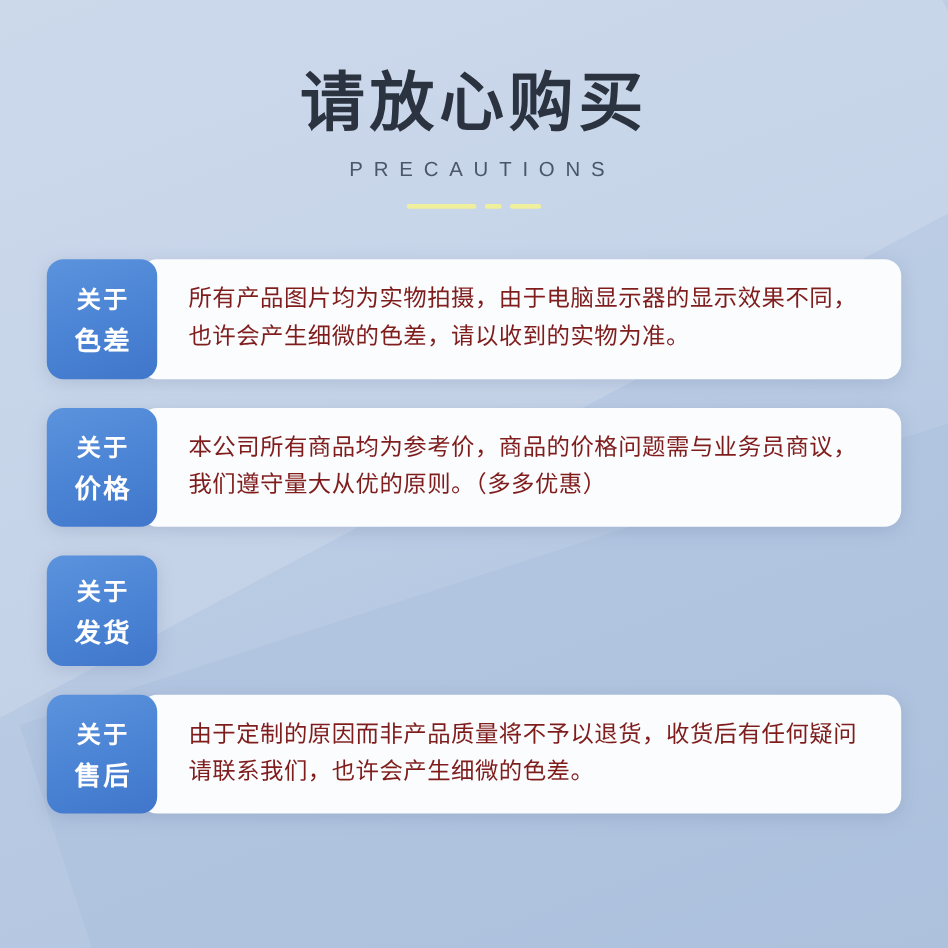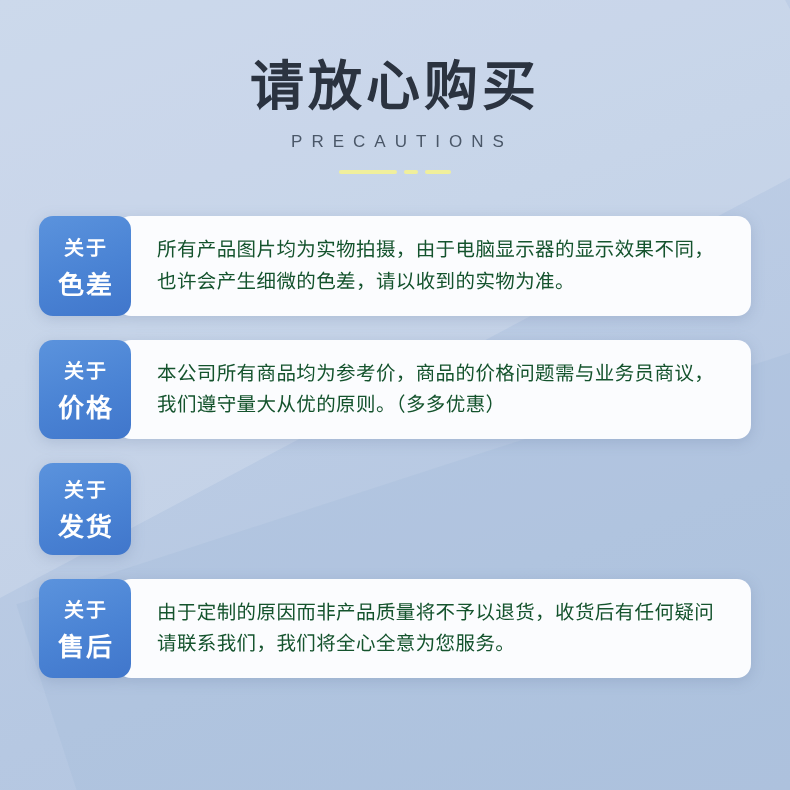--- a/index.html
+++ b/index.html
@@ -115,40 +115,40 @@
     z-index: 3;
     text-align: center;
   }
   .tag .t1 {
     font-size: 20px;
     font-weight: bold;
     letter-spacing: 2px;
     padding-left: 2px;
   }
   .tag .t2 {
-    font-size: 26px;
+    font-size: 22px;
     font-weight: bold;
     letter-spacing: 2px;
     padding-left: 2px;
   }
   .body {
     flex: 1 1 auto;
     margin-left: -14px;
     padding: 18px 26px 18px 40px;
     border-radius: 14px;
     background: #fbfcfe;
     display: flex;
     align-items: center;
     box-sizing: border-box;
   }
   .body p {
     margin: 0;
     font-size: 19.5px;
     line-height: 1.62;
-    color: #14532d;
+    color: #7f1d1d;
     letter-spacing: 0.4px;
     font-family: "Liberation Sans", "DejaVu Sans", sans-serif;
   }
 </style>
 </head>
 <body>
 
 <div class="page">
 
   <div class="header">
@@ -189,18 +189,18 @@
         <span class="t2">发货</span>
       </div>
     </div>
 
     <div class="item">
       <div class="tag">
         <span class="t1">关于</span>
         <span class="t2">售后</span>
       </div>
       <div class="body">
-        <p>由于定制的原因而非产品质量将不予以退货，收货后有任何疑问请联系我们，我们将全心全意为您服务。</p>
+        <p>由于定制的原因而非产品质量将不予以退货，收货后有任何疑问请联系我们，也许会产生细微的色差。</p>
       </div>
     </div>
 
   </div>
 </div>
 
 </body></html>

